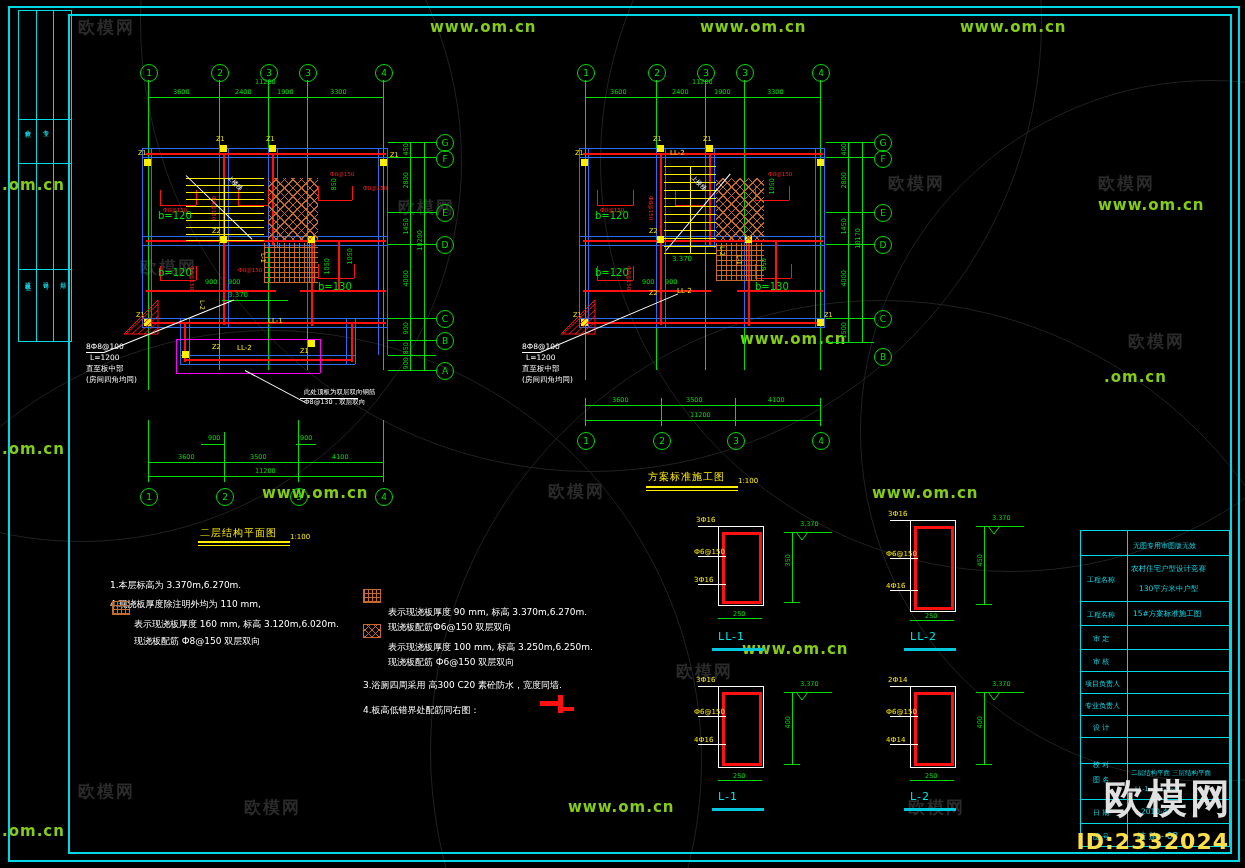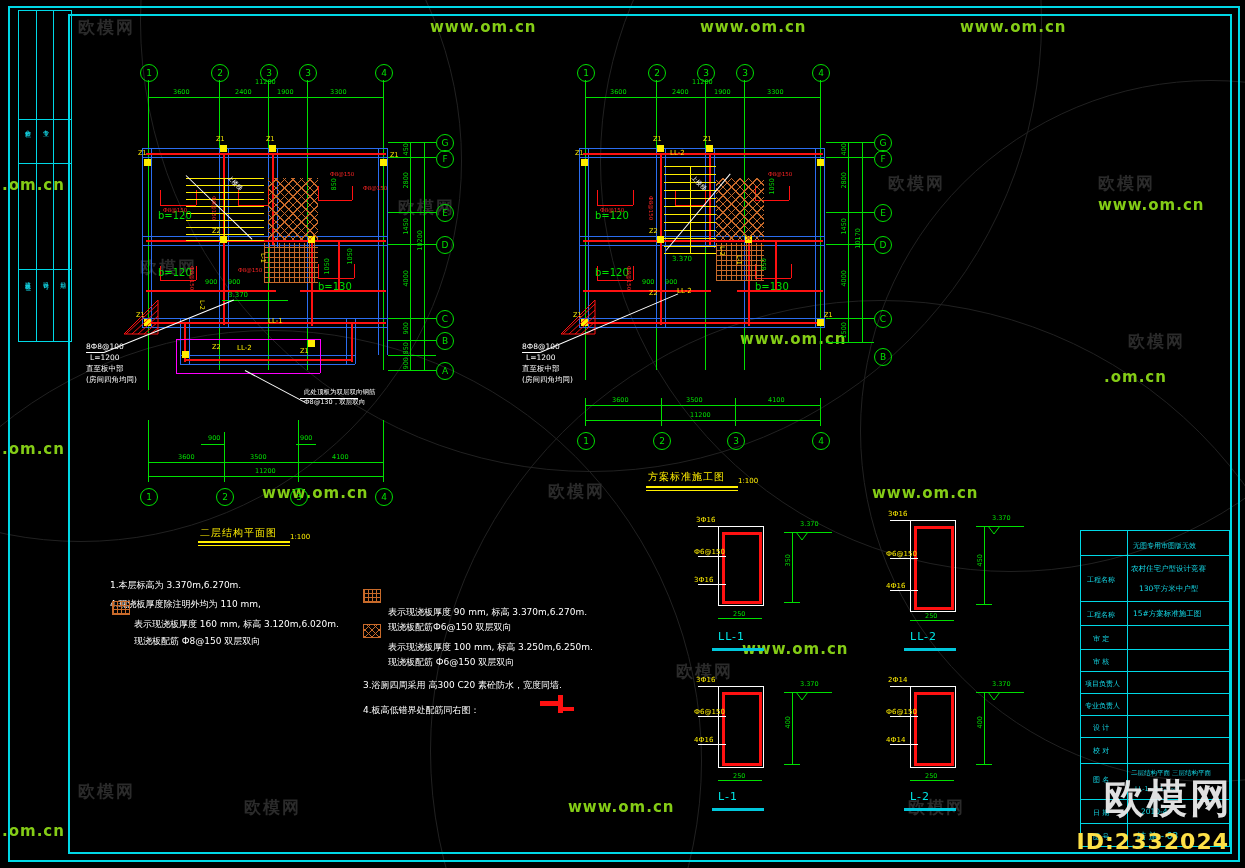--- a/index.html
+++ b/index.html
@@ -672,21 +672,21 @@
     <div class="tb-v sm" style="left:58px;top:53px;">130平方米中户型</div>
 
     <div class="tb-t" style="left:6px;top:79px;">工程名称</div>
     <div class="tb-v sm" style="left:52px;top:78px;">15#方案标准施工图</div>
 
     <div class="tb-t" style="left:12px;top:103px;">审 定</div>
     <div class="tb-t" style="left:12px;top:126px;">审 核</div>
     <div class="tb-t" style="left:4px;top:148px;">项目负责人</div>
     <div class="tb-t" style="left:4px;top:170px;">专业负责人</div>
     <div class="tb-t" style="left:12px;top:192px;">设 计</div>
-    <div class="tb-t" style="left:12px;top:215px;">校 对</div>
+    <div class="tb-t" style="left:12px;top:229px;">校 对</div>
 
     <div class="tb-t" style="left:12px;top:244px;">图 名</div>
     <div class="tb-v sm" style="left:50px;top:238px;font-size:6.5px;">二层结构平面 三层结构平面</div>
     <div class="tb-v sm" style="left:54px;top:254px;font-size:6.5px;">LL-1~2  L-5~2</div>
 
     <div class="tb-t" style="left:12px;top:277px;">日 期</div>
     <div class="tb-v sm" style="left:60px;top:276px;">2010-4</div>
 
     <div class="tb-t" style="left:12px;top:301px;">图 号</div>
     <div class="tb-v" style="left:56px;top:299px;">结 施 - 03</div>

